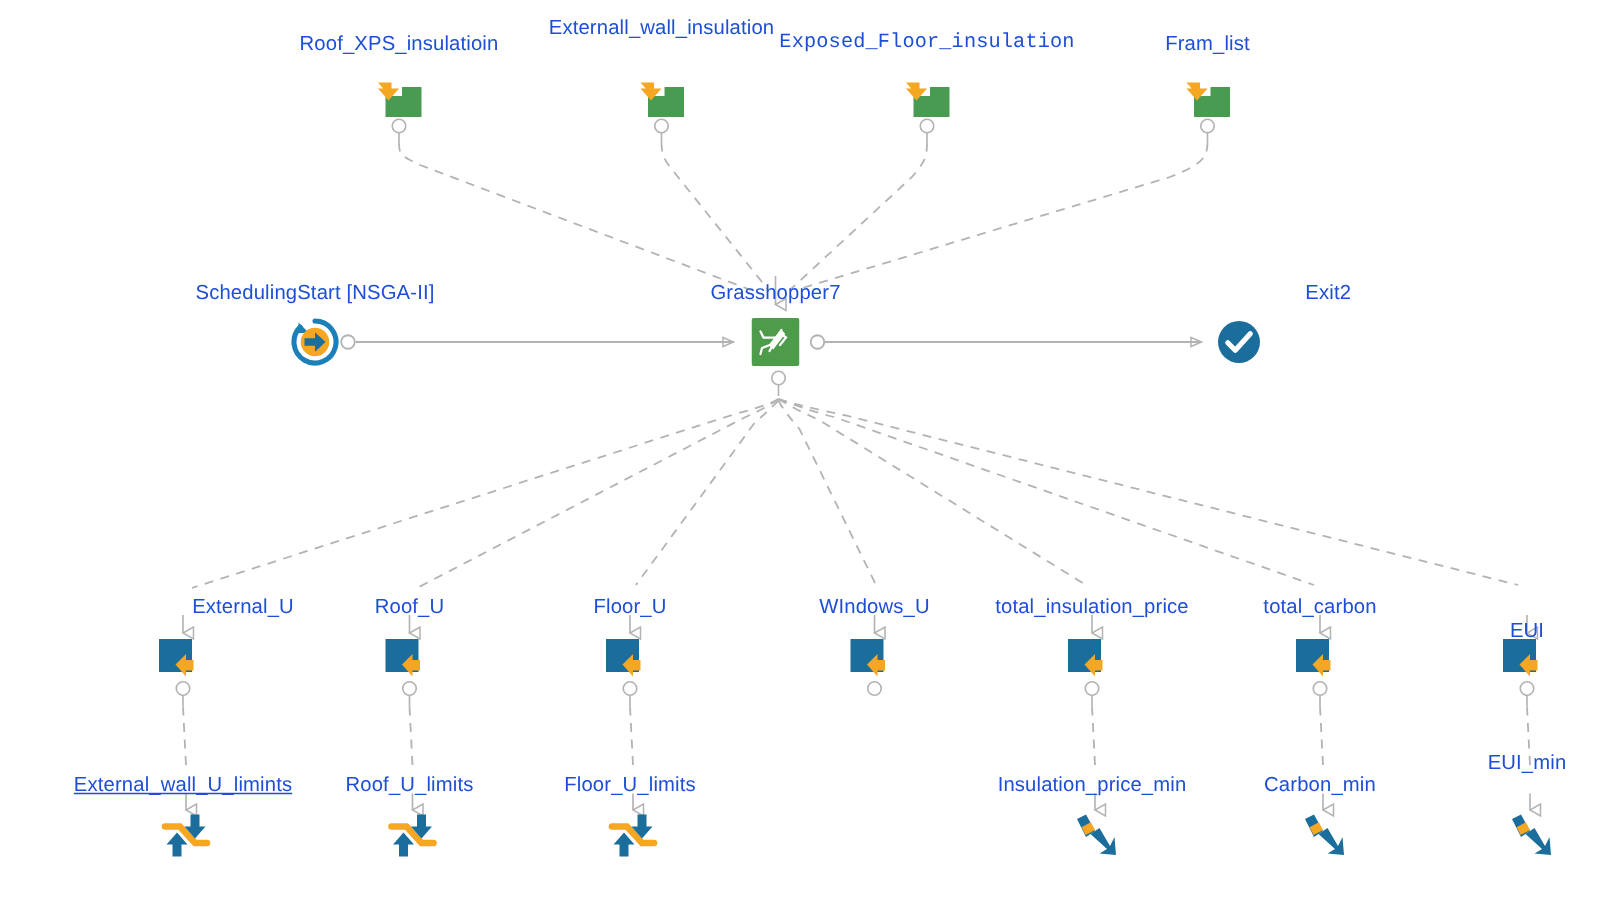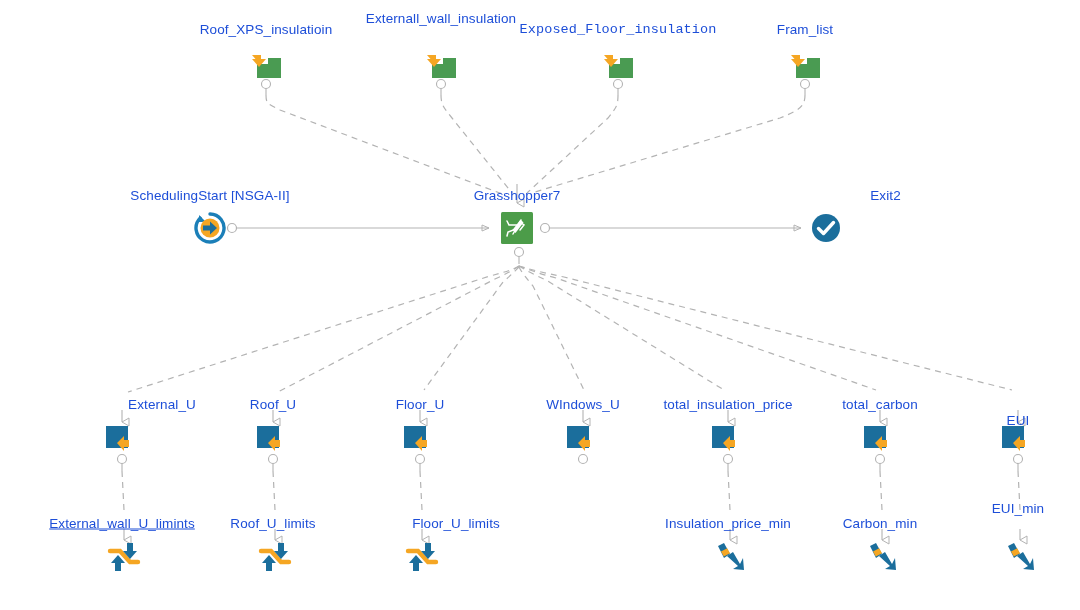--- a/index.html
+++ b/index.html
@@ -274,21 +274,21 @@
 
   <div class="node-label" style="left:273px; top:523px;">Roof_U_limits</div>
   <div class="glyph" style="left:275px; top:557px;">
     <svg width="36" height="34" viewBox="0 0 36 34" xmlns="http://www.w3.org/2000/svg">
       <path d="M4,11 L14,11 L24,22 L32,22" fill="none" stroke="#f5a623" stroke-width="4.4" stroke-linecap="round"></path>
       <path d="M21,3 L27,3 L27,11 L31,11 L24,19 L17,11 L21,11 Z" fill="#1b6e9c"></path>
       <path d="M9,31 L15,31 L15,23 L19,23 L12,15 L5,23 L9,23 Z" fill="#1b6e9c"></path>
     </svg>
   </div>
 
-  <div class="node-label" style="left:420px; top:523px;margin-left:36px;">Floor_U_limits</div>
+  <div class="node-label" style="left:420px; top:523px;">Floor_U_limits</div>
   <div class="glyph" style="left:422px; top:557px;">
     <svg width="36" height="34" viewBox="0 0 36 34" xmlns="http://www.w3.org/2000/svg">
       <path d="M4,11 L14,11 L24,22 L32,22" fill="none" stroke="#f5a623" stroke-width="4.4" stroke-linecap="round"></path>
       <path d="M21,3 L27,3 L27,11 L31,11 L24,19 L17,11 L21,11 Z" fill="#1b6e9c"></path>
       <path d="M9,31 L15,31 L15,23 L19,23 L12,15 L5,23 L9,23 Z" fill="#1b6e9c"></path>
     </svg>
   </div>
 
   <div class="node-label" style="left:728px; top:523px;">Insulation_price_min</div>
   <div class="glyph" style="left:730px; top:557px;">

